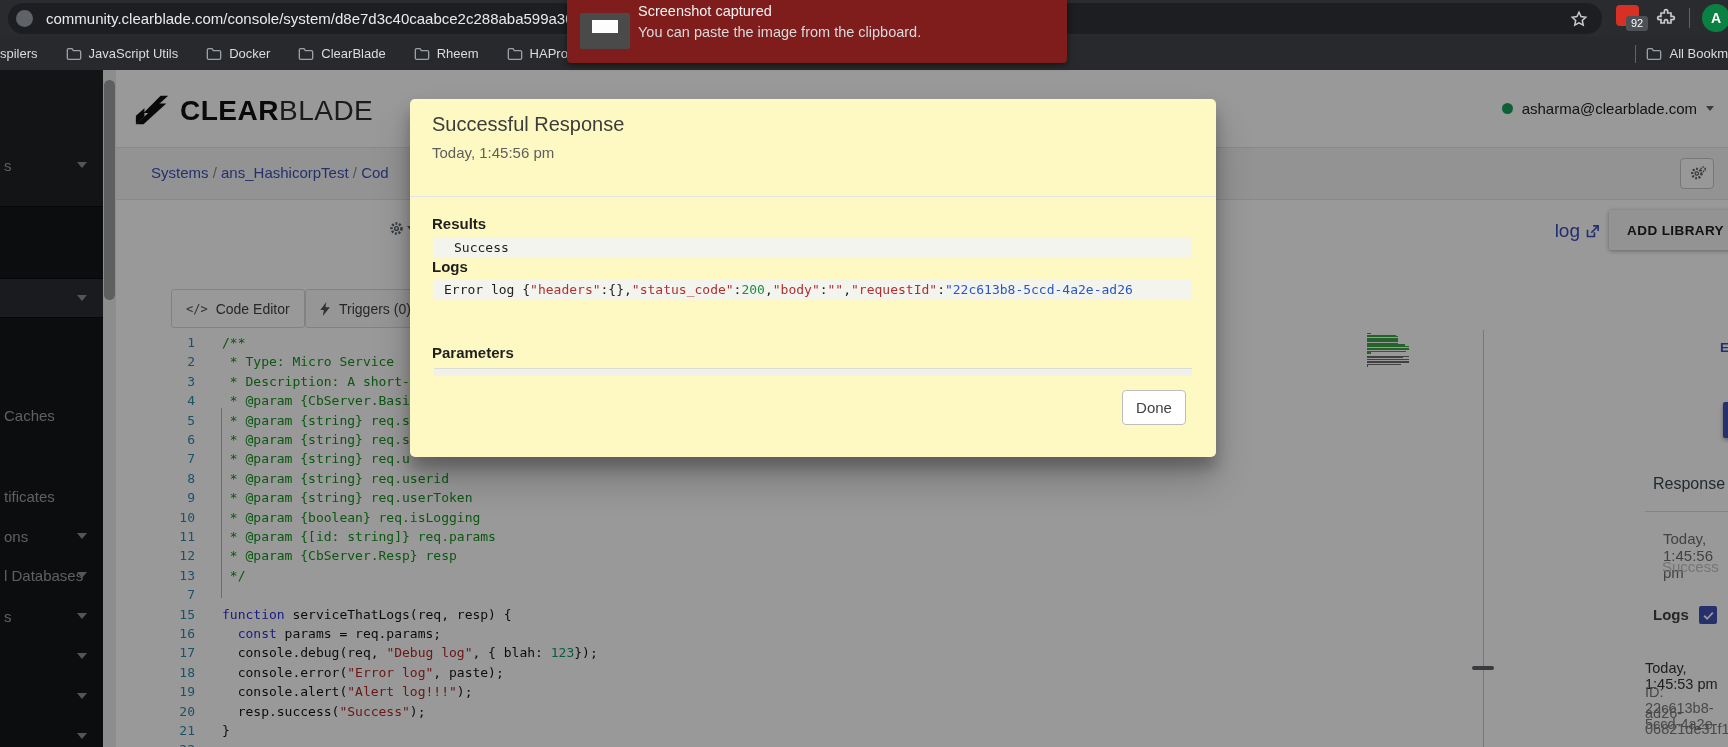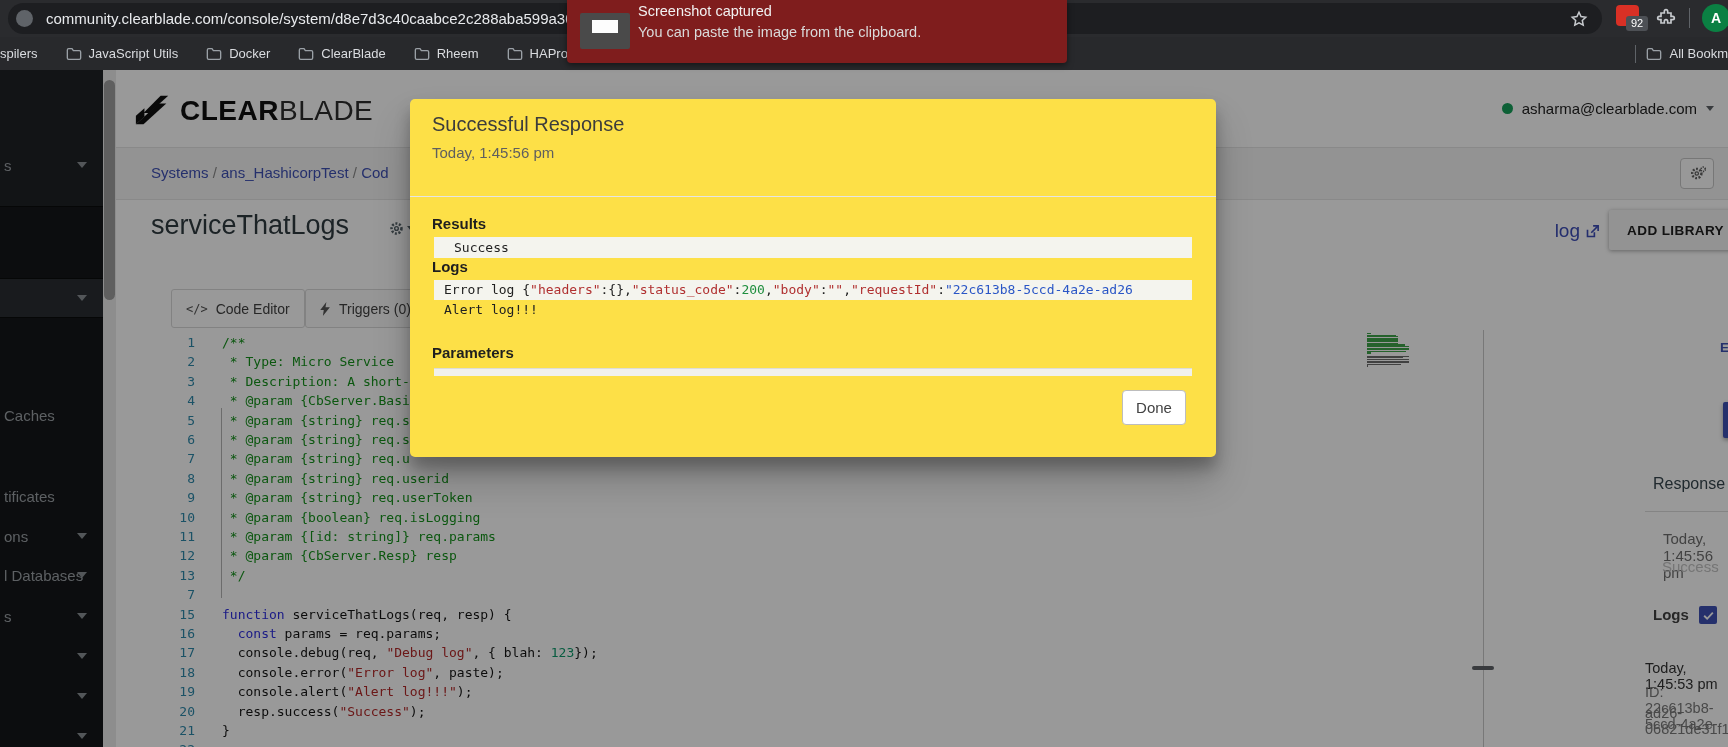--- a/index.html
+++ b/index.html
@@ -95,21 +95,21 @@
   #resp-status{position:absolute;left:167px;top:228px;color:#c3c3c3;}
   #logs-row{position:absolute;left:158px;top:276px;width:454px;height:20px;}
   #logs-label{position:absolute;left:0;top:0;color:#424242;font-weight:600;}
   #logs-check{position:absolute;left:46px;top:0;width:18px;height:18px;background:#3f51b5;border-radius:2px;
               display:flex;align-items:center;justify-content:center;}
   #log-time{position:absolute;left:150px;top:330px;color:#333;font-size:14.5px;font-weight:500;}
   #log-id1{position:absolute;left:150px;top:354px;color:#7a7a7a;font-size:14.5px;}
   #log-id2{position:absolute;left:150px;top:375px;color:#7a7a7a;font-size:14.5px;}
   
   #dim{position:absolute;left:0;top:70px;width:1728px;height:677px;background:rgba(0,0,0,.40);z-index:30;}
-  #modal{position:absolute;left:410px;top:99px;width:806px;height:358px;background:#fde047;border-radius:5px;
+  #modal{position:absolute;left:410px;top:99px;width:806px;height:358px;background:#fef9c3;border-radius:5px;
          box-shadow:0 11px 15px rgba(0,0,0,.25),0 24px 38px rgba(0,0,0,.2);z-index:40;overflow:hidden;}
   #m-title{position:absolute;left:22px;top:14px;font-size:20px;color:#3c3c3c;}
   #m-time{position:absolute;left:22px;top:45px;font-size:15px;color:#5f5f5f;}
   #m-divider{position:absolute;left:0;top:97px;width:806px;height:1px;background:#e5e5e5;}
   .m-h{position:absolute;left:22px;font-size:15px;font-weight:700;color:#1f1f1f;}
   #m-results-h{top:116px;}
   #m-logs-h{top:159px;}
   #m-params-h{top:245px;}
   #m-results-box{position:absolute;left:24px;top:138px;width:758px;height:21px;background:#f4f4ee;
                  font-family:"DejaVu Sans Mono",monospace;font-size:13px;line-height:21px;padding-left:20px;
@@ -270,21 +270,20 @@
       <div id="gear-btn">
         <svg width="17" height="17" viewBox="0 0 24 24" fill="none" stroke="currentColor">
           <circle cx="11" cy="12" r="6.5" stroke-width="3.4" stroke-dasharray="2.6 2.2"></circle>
           <circle cx="11" cy="12" r="2.4" stroke-width="1.8"></circle>
           <circle cx="20" cy="6" r="3" stroke-width="2.4" stroke-dasharray="1.6 1.4"></circle>
         </svg>
       </div>
     </div>
 
     <div id="title-row">
-      <div id="svc-title">serviceThatLogs</div>
       <div id="svc-gear">
         <svg width="17" height="17" viewBox="0 0 24 24" fill="none" stroke="currentColor">
           <circle cx="12" cy="12" r="7" stroke-width="3.6" stroke-dasharray="2.8 2.3"></circle>
           <circle cx="12" cy="12" r="2.6" stroke-width="2"></circle>
         </svg>
         <span style="width:0;height:0;border-left:4px solid transparent;border-right:4px solid transparent;border-top:5px solid #57646b;"></span>
       </div>
       <div id="log-link">
         <span>log</span>
         <svg width="15" height="15" viewBox="0 0 24 24" fill="none" stroke="#3d4db7" stroke-width="2.6">
@@ -389,21 +388,20 @@
 
   <div id="modal">
     <div id="m-title">Successful Response</div>
     <div id="m-time">Today, 1:45:56 pm</div>
     <div id="m-divider"></div>
     <div class="m-h" id="m-results-h">Results</div>
     <div id="m-results-box">Success</div>
     <div class="m-h" id="m-logs-h">Logs</div>
     <div id="m-logbox">
         <div class="mlog-row"><span class="mg-p">Error log {</span><span class="mg-key">"headers"</span><span class="mg-p">:{},</span><span class="mg-key">"status_code"</span><span class="mg-p">:</span><span class="mg-num">200</span><span class="mg-p">,</span><span class="mg-key">"body"</span><span class="mg-p">:</span><span class="mg-key">""</span><span class="mg-p">,</span><span class="mg-key">"requestId"</span><span class="mg-p">:</span><span class="mg-id">"22c613b8-5ccd-4a2e-ad26</span></div>
-        <div class="mlog-row"><span class="mg-p">Alert log!!!</span></div>
       </div>
     <div class="m-h" id="m-params-h">Parameters</div>
     <div id="m-param-strip"></div>
     <button id="m-done">Done</button>
   </div>
 
   <div id="toast">
     <div id="toast-thumb"></div>
     <div id="toast-title">Screenshot captured</div>
     <div id="toast-body">You can paste the image from the clipboard.</div>

